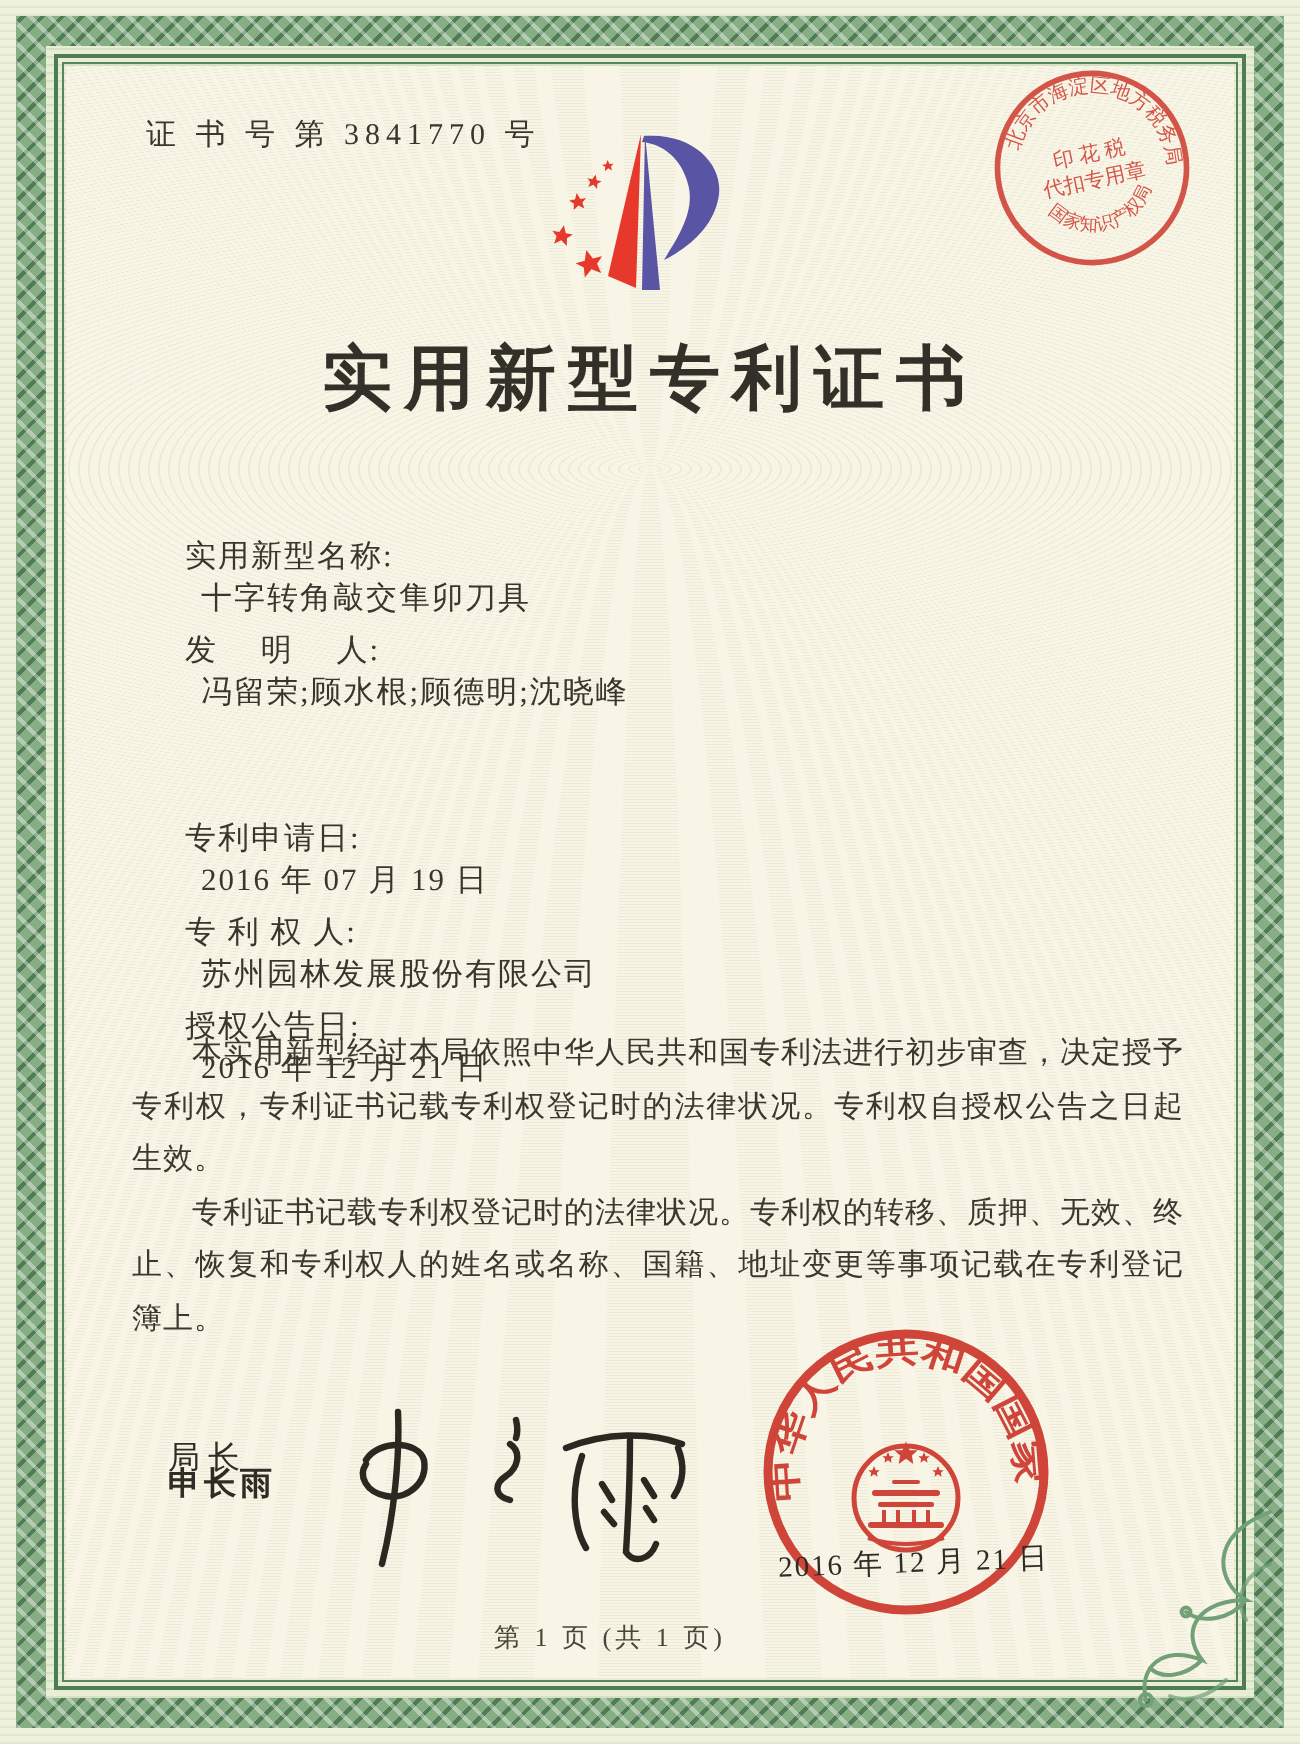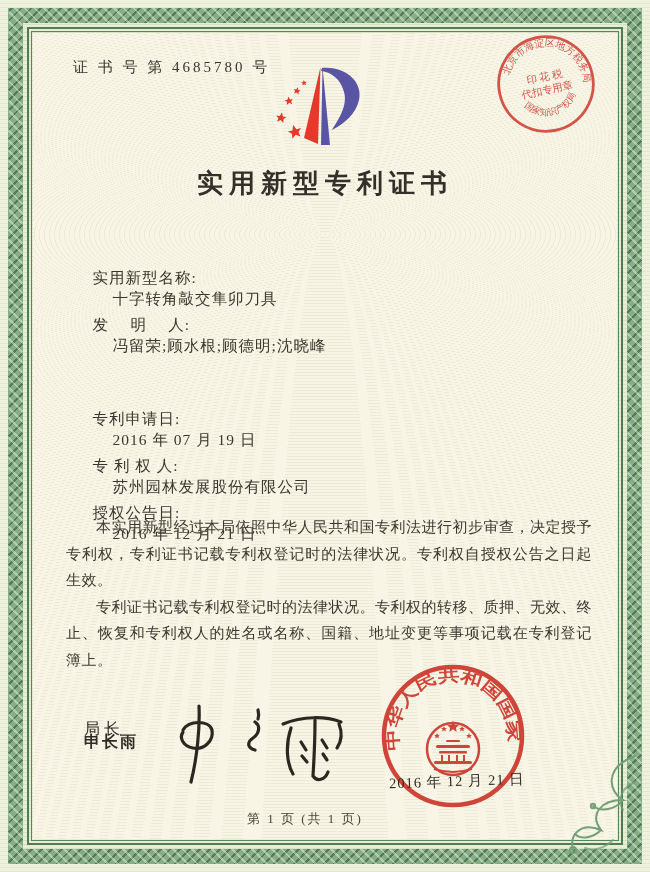--- a/index.html
+++ b/index.html
@@ -45,28 +45,28 @@
     position:absolute;left:73px;top:58px;
     font-size:15px;letter-spacing:3px;color:#3a362e;
   }
   .logo{position:absolute;left:264px;top:62px;width:104px;height:90px;}
   .tax-seal{
     position:absolute;left:494px;top:32px;width:104px;height:104px;
     transform:rotate(-12deg);opacity:.88;
   }
   .title{
     position:absolute;left:0;right:0;top:166px;text-align:center;
-    font-size:26px;font-weight:700;letter-spacing:6px;color:#33302a;
+    font-size:35px;font-weight:700;letter-spacing:6px;color:#33302a;
   }
   .field{
     position:absolute;left:73px;font-size:15.5px;color:#3a362e;
     letter-spacing:1px;white-space:pre;
   }
   .field .lab{display:inline-block;min-width:104px;}
-  .field .val{margin-left:20px;}
+  .field .val{margin-left:8px;}
   .f1{top:250px}.f2{top:297px}.f3{top:344px}.f4{top:391px}.f5{top:438px}.f6{top:485px}
   .body-text{
     position:absolute;left:66px;top:514px;width:526px;
     font-size:15px;line-height:26.5px;color:#3c382f;
     text-align:justify;letter-spacing:.5px;
   }
   .body-text p{margin:0;text-indent:2em;}
   .director-title{position:absolute;left:84px;top:719px;font-size:16px;letter-spacing:4px;color:#2f2c26;font-weight:400;}
   .director-name{position:absolute;left:84px;top:732px;font-size:16px;letter-spacing:2px;color:#2f2c26;font-weight:600;}
   .signature{position:absolute;left:155px;top:698px;width:200px;height:95px;}
@@ -84,21 +84,21 @@
 </style>
 </head>
 <body>
 
 <div class="page">
   <div class="ornate"></div>
   <div class="mat"></div>
   <div class="frame"></div>
   <div class="inner"></div>
 
-  <div class="cert-no">证 书 号 第 4685780 号</div>
+  <div class="cert-no">证 书 号 第 3841770 号</div>
 
   <svg class="logo" viewBox="0 0 104 90" aria-hidden="true">
     <defs>
       <path id="star" d="M0,-10 L2.94,-3.09 L9.51,-3.09 L4.76,1.18 L5.88,8.09 L0,3.82 L-5.88,8.09 L-4.76,1.18 L-9.51,-3.09 L-2.94,-3.09 Z"></path>
     </defs>
     <polygon points="56.5,5 54,82 40,76" fill="#e6392c"></polygon>
     <polygon points="58.5,5 66,83 57,83" fill="#5a54a4"></polygon>
     <path d="M58,6 C84,4 99,22 95,38 C92,52 80,62 68,68 C74,58 84,44 80,30 C77,18 68,10 57,9 Z" fill="#5a54a4"></path>
     <g fill="#e6392c">
       <use href="#star" transform="translate(31,70) scale(0.72) rotate(-15)"></use>

